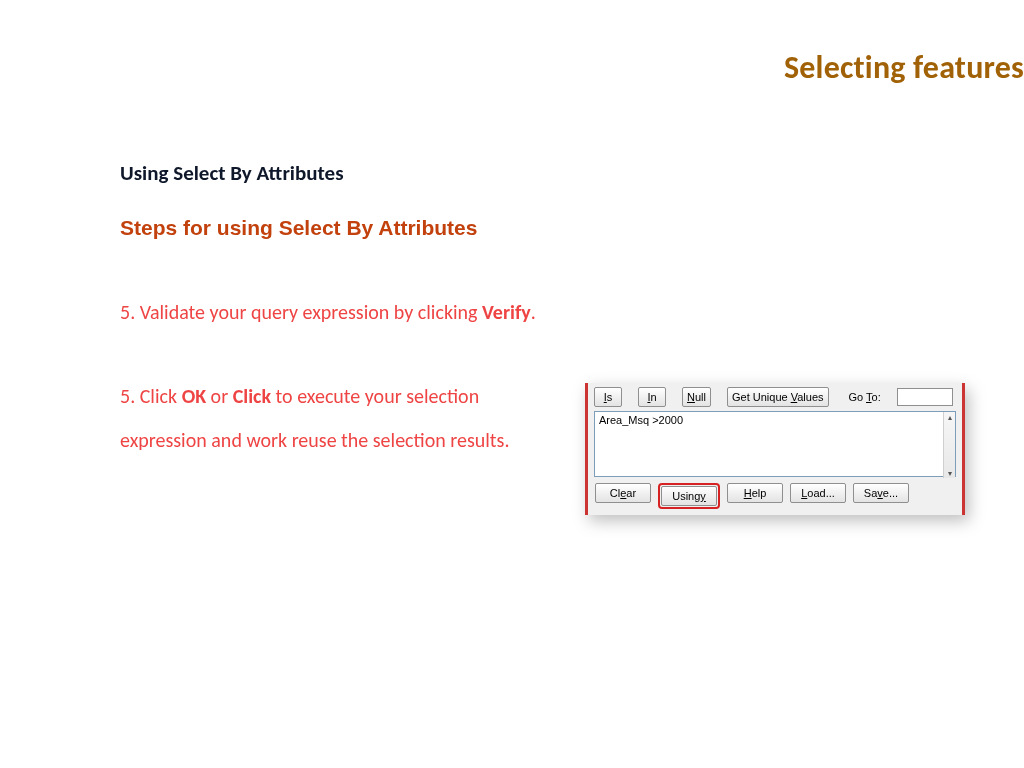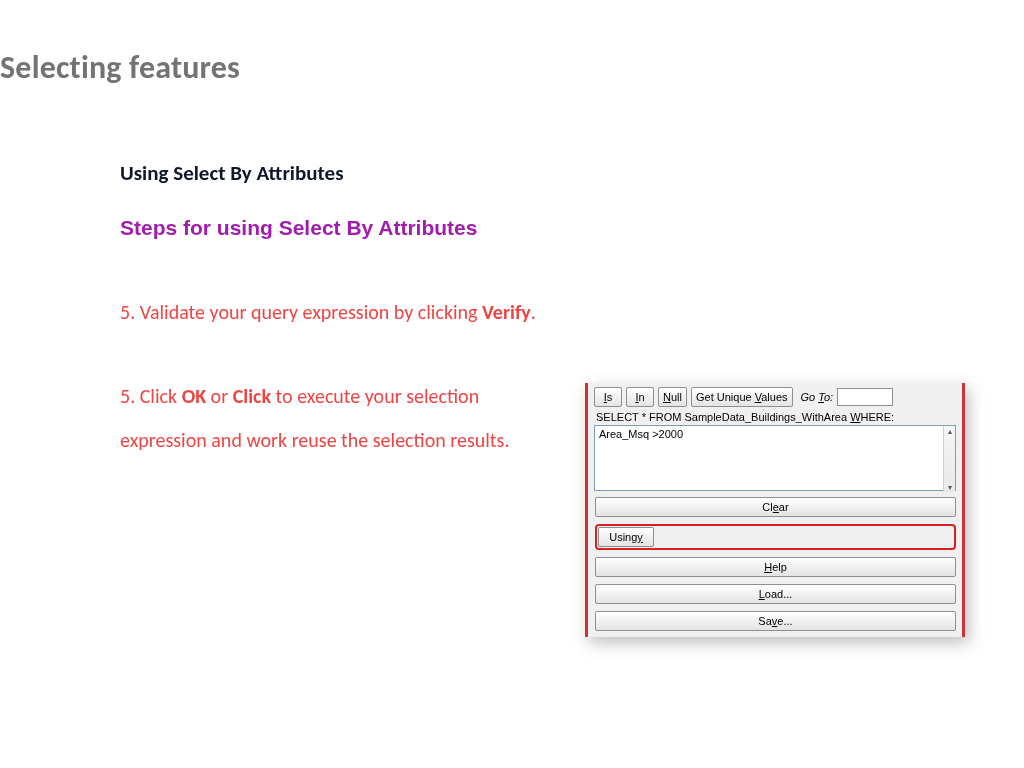--- a/index.html
+++ b/index.html
@@ -9,42 +9,42 @@
     background: #ffffff;
     font-family: Calibri, "Segoe UI", Arial, sans-serif;
     position: relative;
     overflow: hidden;
   }
   .page-title {
     position: absolute;
     top: 48px;
     left: 0;
     width: 1024px;
-    text-align: left;
+    text-align: right;
     font-size: 32px;
     font-weight: 700;
-    color: #737373;
+    color: #a16207;
     letter-spacing: 0.2px;
   }
   .content {
     position: absolute;
     top: 160px;
     left: 120px;
     width: 420px;
   }
   .section-heading {
     font-size: 21px;
     font-weight: 700;
     color: #0f172a;
     margin-bottom: 30px;
   }
   .sub-heading {
     font-size: 21px;
     font-weight: 700;
-    color: #a21caf;
+    color: #c2410c;
     font-family: Arial, sans-serif;
     margin-bottom: 50px;
   }
   .body-text {
     font-size: 20px;
     color: #ef4444;
     line-height: 2.2;
     margin-bottom: 40px;
   }
   .body-text b { font-weight: 700; }
@@ -61,21 +61,21 @@
     border-left: 3px solid #c33;
     border-right: 3px solid #c33;
     padding: 4px 6px 6px 6px;
     font-family: Tahoma, "Segoe UI", Arial, sans-serif;
     font-size: 11px;
     color: #000;
   }
   .btn-row {
     display: flex;
     align-items: center;
-    gap: 4px;
+    gap: 16px;
     margin-bottom: 4px;
     flex-wrap: nowrap;
   }
   .win-btn {
     background: linear-gradient(#ffffff, #e3e3e3);
     border: 1px solid #8f8f8f;
     border-radius: 2px;
     font-family: Tahoma, Arial, sans-serif;
     font-size: 11px;
     height: 20px;
@@ -85,21 +85,20 @@
     padding: 0 4px;
     min-width: 24px;
     color: #000;
   }
   .win-btn.small { min-width: 28px; }
   .win-btn.wide { min-width: 100px; }
   .ul-first { text-decoration: underline; }
   .goto-label {
     font-size: 11px;
     margin-left: 4px;
-    font-style: italic;
   }
   .goto-input {
     border: 1px solid #8f8f8f;
     height: 18px;
     width: 56px;
     background: #fff;
     font-size: 11px;
     padding: 0 2px;
   }
   .sql-text {
@@ -141,21 +140,20 @@
     justify-content: center;
     font-size: 8px;
     color: #555;
   }
   .scroll-arrow-down { position: absolute; bottom: 0; }
   .bottom-row {
     display: flex;
     gap: 7px;
     justify-content: flex-start;
     padding-left: 1px;
-    flex-direction: column;
   }
   .bottom-row .win-btn { min-width: 56px; padding: 0 8px; }
   .verify-highlight {
     border: 2px solid #d62222;
     border-radius: 4px;
     padding: 1px;
     display: inline-block;
   }
   .verify-highlight .win-btn { min-width: 56px; }
 </style>
@@ -183,21 +181,20 @@
 
     <div class="btn-row">
       <button class="win-btn small"><span class="ul-first">I</span><span>s</span></button>
       <button class="win-btn small"><span class="ul-first">I</span><span>n</span></button>
       <button class="win-btn small"><span class="ul-first">N</span><span>ull</span></button>
       <button class="win-btn wide"><span>Get Unique </span><span class="ul-first">V</span><span>alues</span></button>
       <span class="goto-label"><span>Go </span><span class="ul-first">T</span><span>o:</span></span>
       <input class="goto-input" type="text" style="">
     </div>
 
-    <div class="sql-text"><span>SELECT * FROM SampleData_Buildings_WithArea </span><span class="ul-first">W</span><span>HERE:</span></div>
 
     <div class="textarea-wrap">
       <textarea class="query-textarea" style="">Area_Msq &gt;2000</textarea>
       <div class="scrollbar-thumb">
         <div class="scroll-arrow-up">▴</div>
         <div class="scroll-arrow-down">▾</div>
       </div>
     </div>
 
     <div class="bottom-row">

